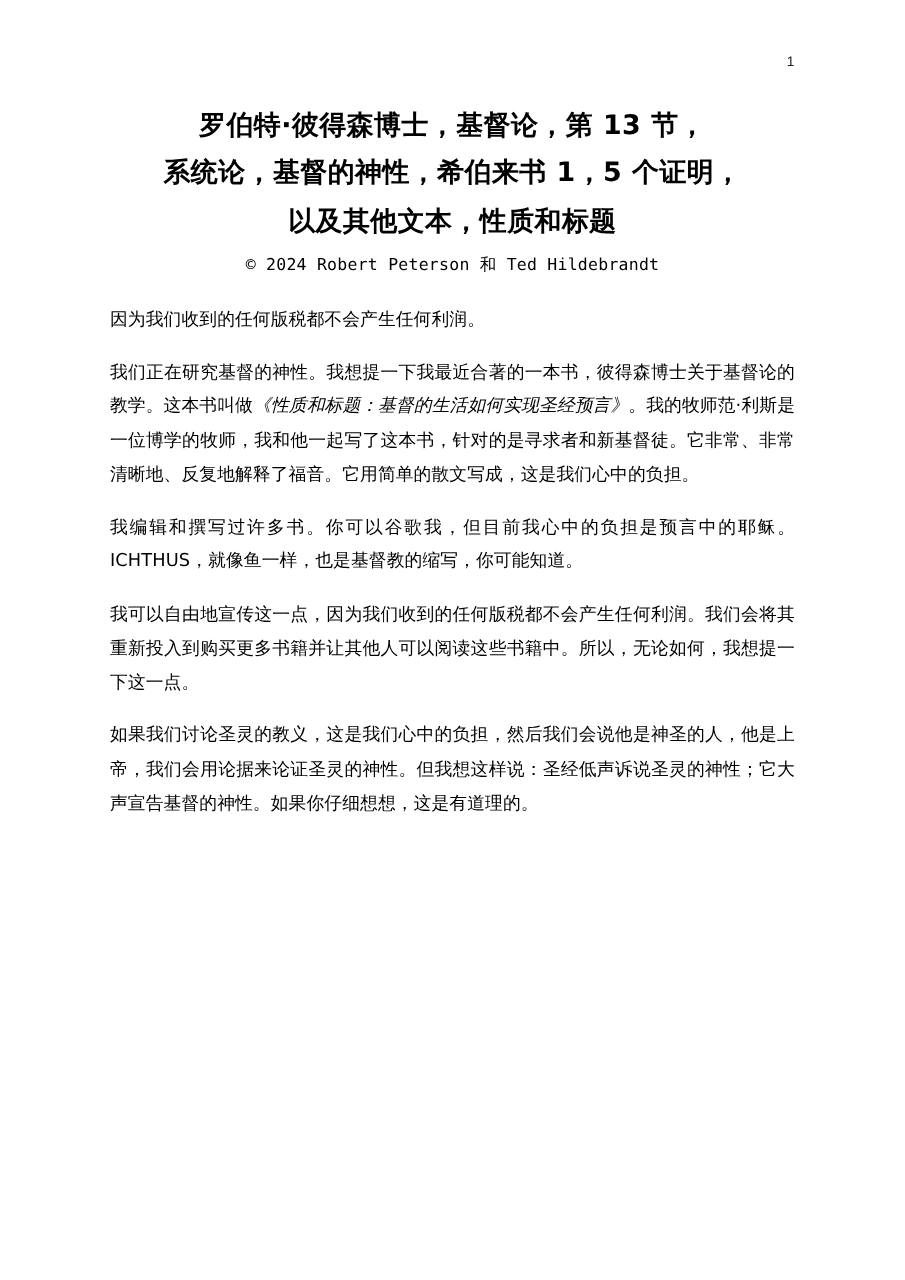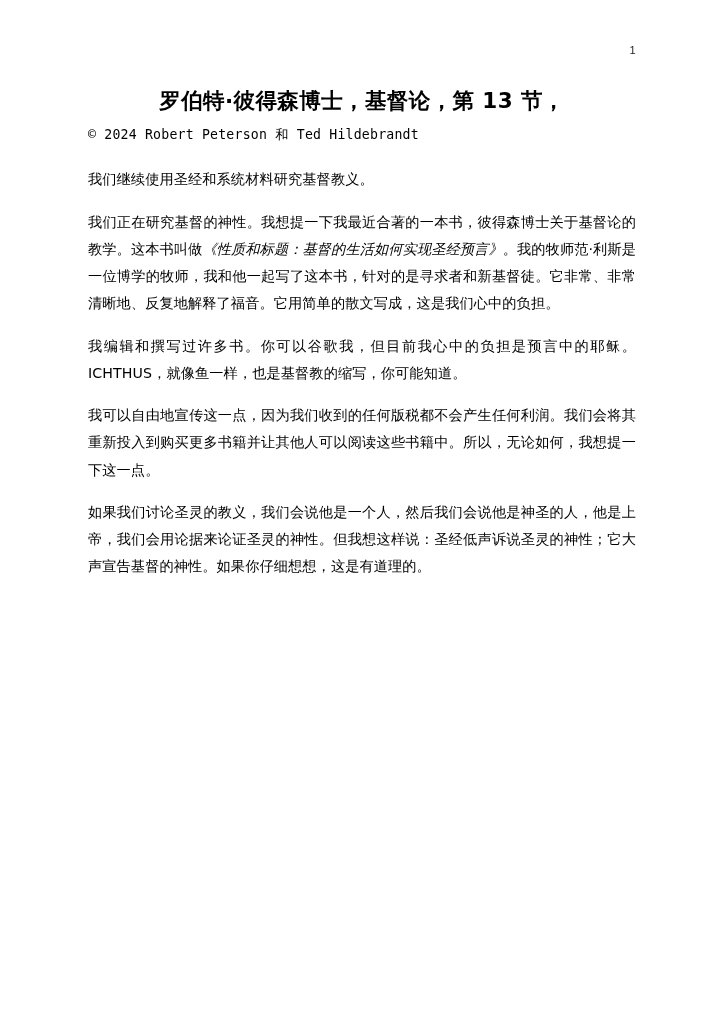--- a/index.html
+++ b/index.html
@@ -43,20 +43,21 @@
     line-height: 1.78;
     letter-spacing: 0.4px;
     margin: 0 0 6px 0;
     color: #000;
   }
   .doc-title .line {
     display: block;
     white-space: nowrap;
   }
   .copyright {
+    text-align: center;
     font-family: "DejaVu Sans Mono", monospace;
     font-size: 13.2px;
     letter-spacing: 0.2px;
     margin: 4px 0 22px 0;
     color: #000;
   }
   p.para {
     font-family: "DejaVu Sans", sans-serif;
     font-size: 14.2px;
     line-height: 1.92;
@@ -74,28 +75,30 @@
 <body>
 
 <div class="page">
 
   <div class="page-number">1</div>
 
   <div class="content">
 
     <h1 class="doc-title">
       <span class="line">罗伯特·彼得森博士，基督论，第 13 节，</span>
+      <span class="line">系统论，基督的神性，希伯来书 1，5 个证明，</span>
+      <span class="line">以及其他文本，性质和标题</span>
     </h1>
 
     <div class="copyright">© 2024 Robert Peterson 和 Ted Hildebrandt</div>
 
-    <p class="para">我们继续使用圣经和系统材料研究基督教义。</p>
+    <p class="para">因为我们收到的任何版税都不会产生任何利润。</p>
 
     <p class="para">
       <span>我们正在研究基督的神性。我想提一下我最近合著的一本书，彼得森博士关于基督论的教学。这本书叫做</span><span class="italic">《性质和标题：基督的生活如何实现圣经预言》</span><span>。我的牧师范·利斯是一位博学的牧师，我和他一起写了这本书，针对的是寻求者和新基督徒。它非常、非常清晰地、反复地解释了福音。它用简单的散文写成，这是我们心中的负担。</span>
     </p>
 
     <p class="para">我编辑和撰写过许多书。你可以谷歌我，但目前我心中的负担是预言中的耶稣。ICHTHUS，就像鱼一样，也是基督教的缩写，你可能知道。</p>
     <p class="para">我可以自由地宣传这一点，因为我们收到的任何版税都不会产生任何利润。我们会将其重新投入到购买更多书籍并让其他人可以阅读这些书籍中。所以，无论如何，我想提一下这一点。</p>
-    <p class="para">如果我们讨论圣灵的教义，我们会说他是一个人，然后我们会说他是神圣的人，他是上帝，我们会用论据来论证圣灵的神性。但我想这样说：圣经低声诉说圣灵的神性；它大声宣告基督的神性。如果你仔细想想，这是有道理的。</p>
+    <p class="para">如果我们讨论圣灵的教义，这是我们心中的负担，然后我们会说他是神圣的人，他是上帝，我们会用论据来论证圣灵的神性。但我想这样说：圣经低声诉说圣灵的神性；它大声宣告基督的神性。如果你仔细想想，这是有道理的。</p>
 
   </div>
 </div>
 
 </body></html>

